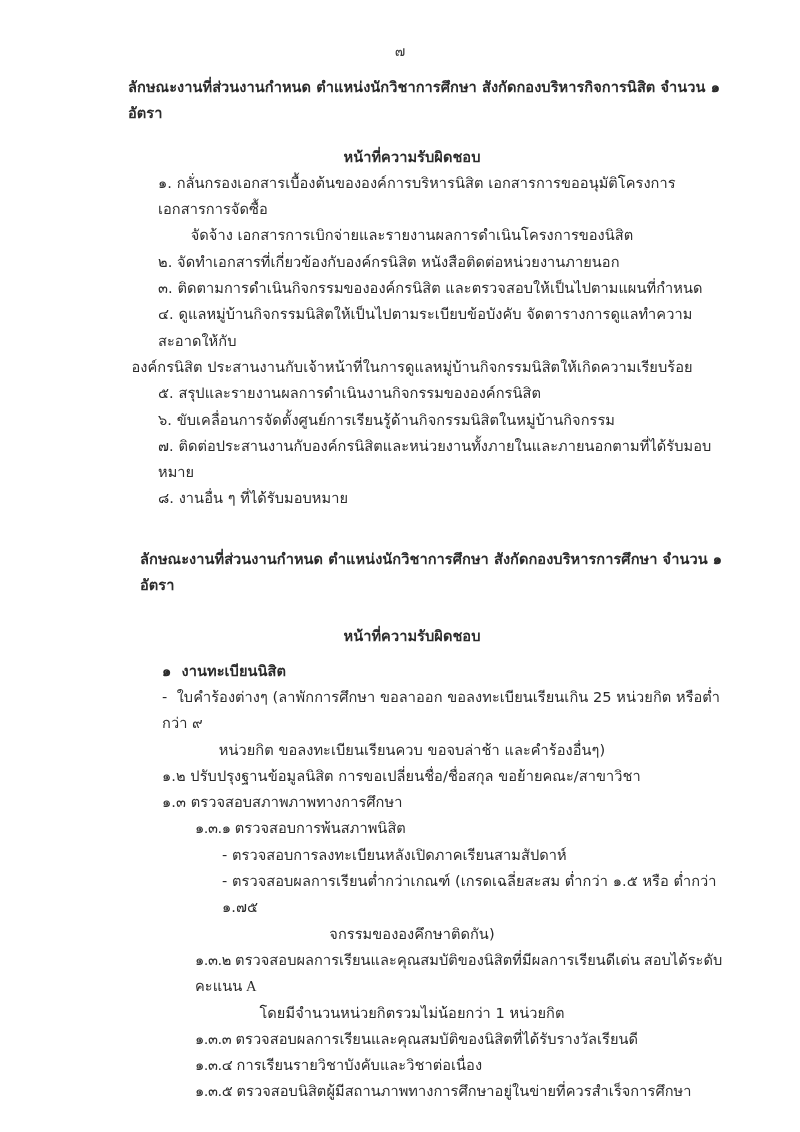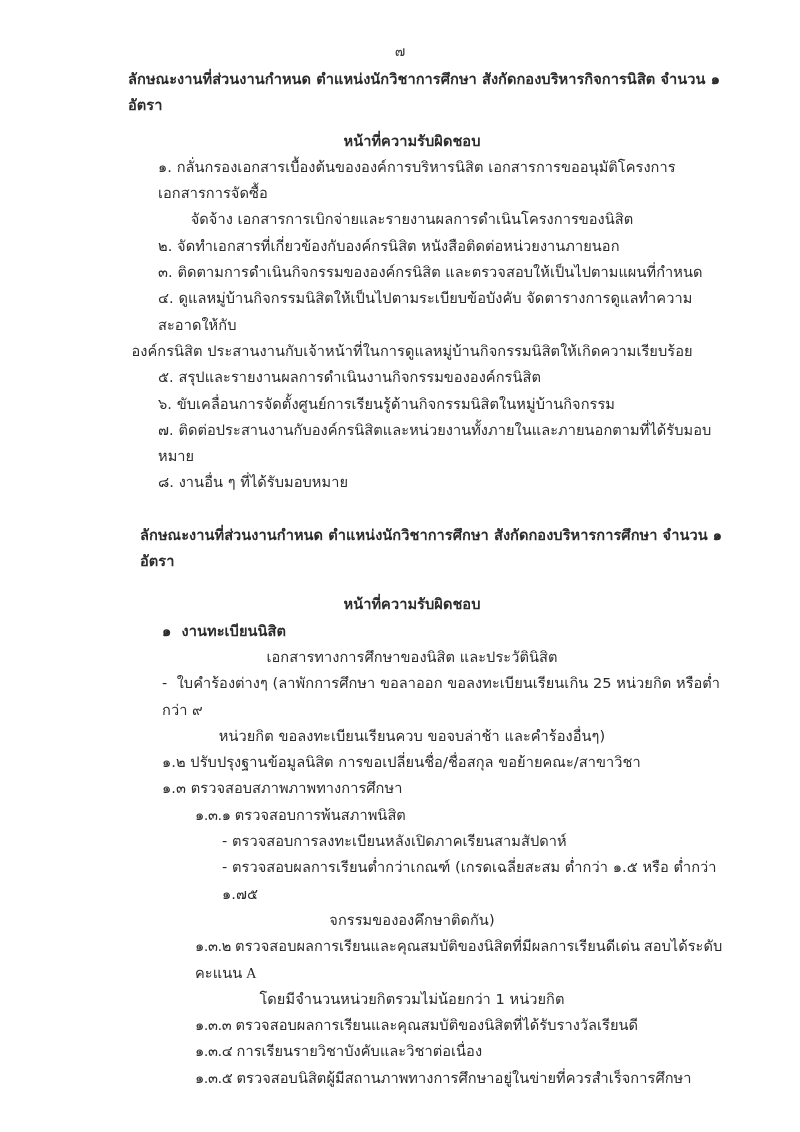--- a/index.html
+++ b/index.html
@@ -39,20 +39,21 @@
   .line {
     color: #2b2b2b;
     font-size: 14.6px;
     line-height: 26.3px;
     white-space: pre-wrap;
     letter-spacing: 0.05px;
     text-rendering: optimizeLegibility;
   }
   .bold {
     font-weight: bold;
+    margin-top: 8px;
   }
   
   .ind-0  { margin-left: 0px; text-align: center; }
   .ind-h1 { margin-left: 28px; }   
   .ind-h2 { margin-left: 40px; }   
   .ind-1  { margin-left: 58px; }   
   .ind-2  { margin-left: 62px; }   
   .ind-3  { margin-left: 62px; }   
   .ind-4  { margin-left: 62px; }   
   .ind-5  { margin-left: 95px; font-family: Liberation Serif, serif; }   
@@ -85,21 +86,20 @@
     <div class="line ind-1">๗. ติดต่อประสานงานกับองค์กรนิสิตและหน่วยงานทั้งภายในและภายนอกตามที่ได้รับมอบหมาย</div>
     <div class="line ind-1">๘. งานอื่น ๆ ที่ได้รับมอบหมาย</div>
 
     <div class="gap-lg"></div>
 
     <div class="line bold ind-h2">ลักษณะงานที่ส่วนงานกำหนด ตำแหน่งนักวิชาการศึกษา สังกัดกองบริหารการศึกษา จำนวน ๑ อัตรา</div>
     <div class="gap-md"></div>
     <div class="line bold ind-0">หน้าที่ความรับผิดชอบ</div>
     <div class="line bold ind-2">๑  งานทะเบียนนิสิต</div>
 
-    <div class="line ind-0">เอกสารทางการศึกษาของนิสิต และประวัตินิสิต</div>
     <div class="line ind-4">-  ใบคำร้องต่างๆ (ลาพักการศึกษา ขอลาออก ขอลงทะเบียนเรียนเกิน 25 หน่วยกิต หรือต่ำกว่า ๙</div>
     <div class="line ind-0">หน่วยกิต ขอลงทะเบียนเรียนควบ ขอจบล่าช้า และคำร้องอื่นๆ)</div>
     <div class="line ind-3">๑.๒ ปรับปรุงฐานข้อมูลนิสิต การขอเปลี่ยนชื่อ/ชื่อสกุล ขอย้ายคณะ/สาขาวิชา</div>
     <div class="line ind-3">๑.๓ ตรวจสอบสภาพภาพทางการศึกษา</div>
     <div class="line ind-5">๑.๓.๑ ตรวจสอบการพ้นสภาพนิสิต</div>
     <div class="line ind-6">- ตรวจสอบการลงทะเบียนหลังเปิดภาคเรียนสามสัปดาห์</div>
     <div class="line ind-6">- ตรวจสอบผลการเรียนต่ำกว่าเกณฑ์ (เกรดเฉลี่ยสะสม ต่ำกว่า ๑.๕ หรือ ต่ำกว่า ๑.๗๕</div>
     <div class="line ind-0">จกรรมขององคึกษาติดกัน)</div>
     <div class="line ind-5">๑.๓.๒ ตรวจสอบผลการเรียนและคุณสมบัติของนิสิตที่มีผลการเรียนดีเด่น สอบได้ระดับคะแนน A</div>
     <div class="line ind-0">โดยมีจำนวนหน่วยกิตรวมไม่น้อยกว่า 1 หน่วยกิต</div>

